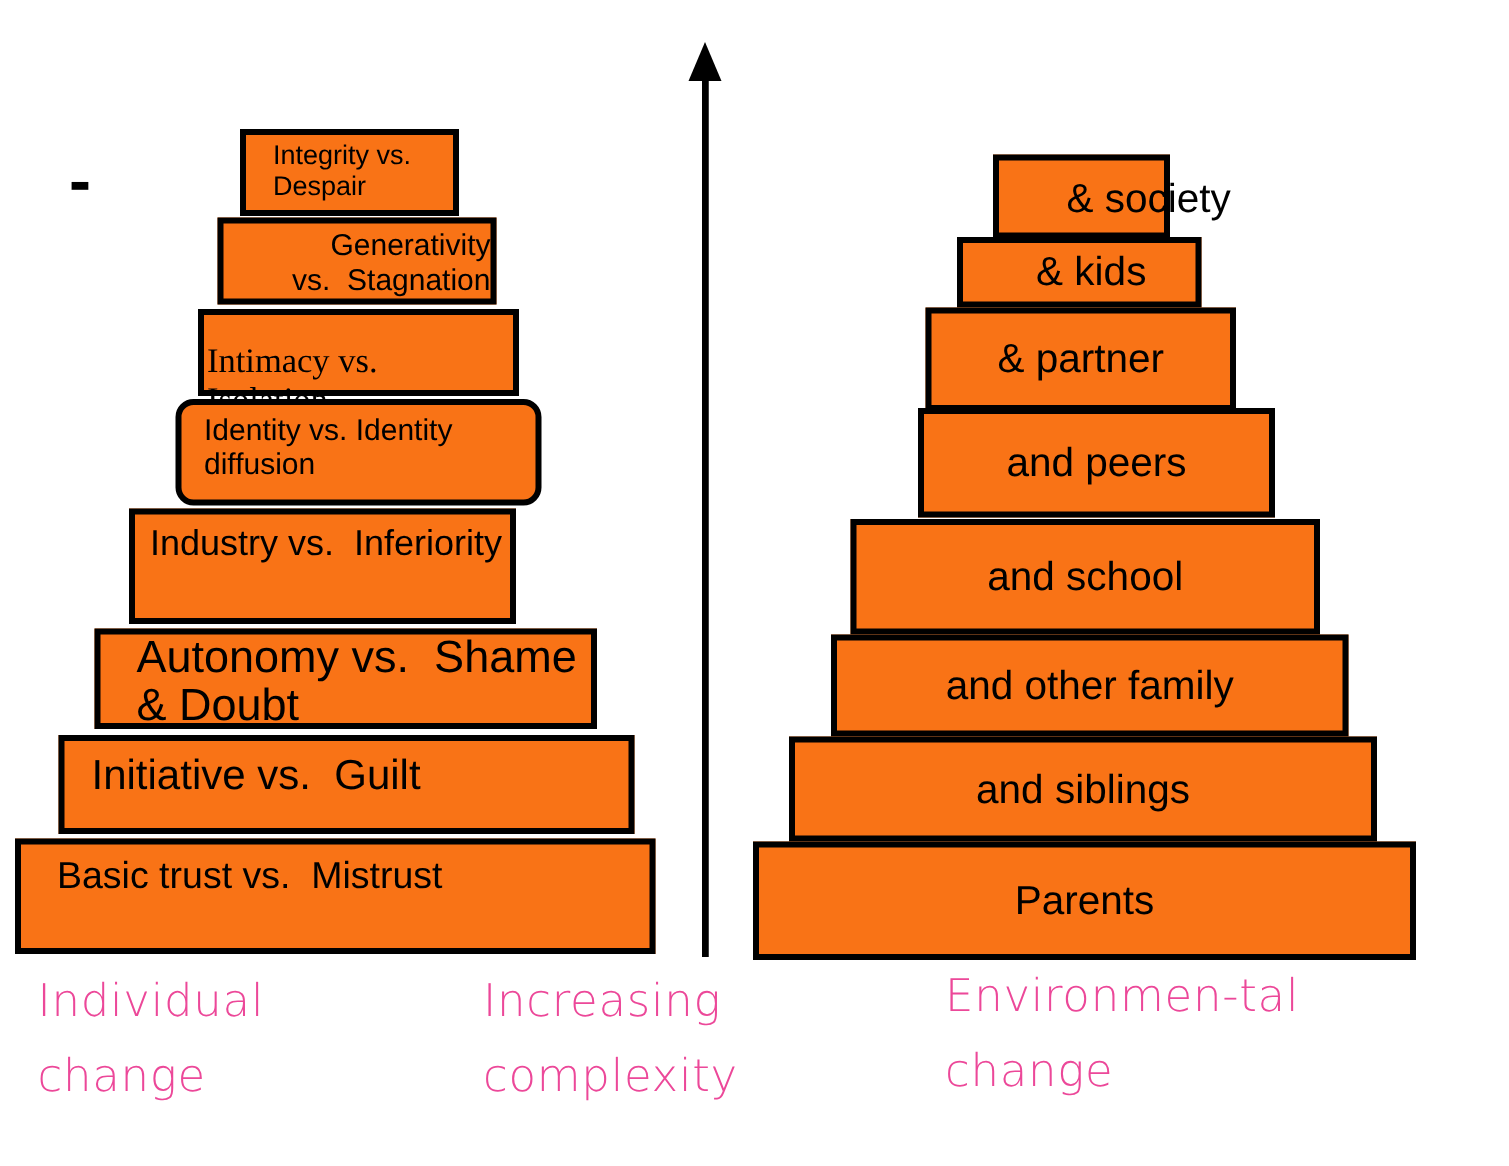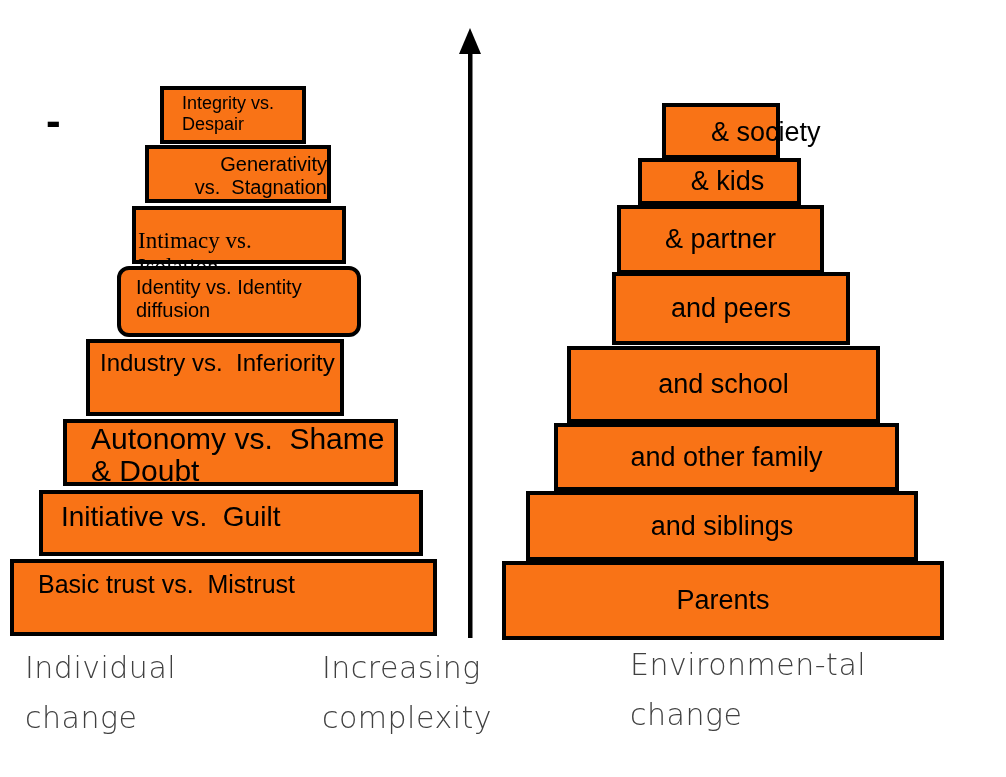--- a/index.html
+++ b/index.html
@@ -34,21 +34,21 @@
   }
   .rightbox .lbl { white-space: pre; }
   .caption {
     position: absolute;
     font-family: "DejaVu Sans", sans-serif;
     font-weight: 200;
     font-size: 30px;
     line-height: 50px;
     letter-spacing: 0.5px;
     white-space: pre-wrap;
-    color: #404040;
+    color: #ec4899;
   }
   .dash {
     position: absolute;
     left: 46px;
     top: 99px;
     font-family: "Liberation Sans", sans-serif;
     font-weight: bold;
     font-size: 44px;
     line-height: 44px;
   }

